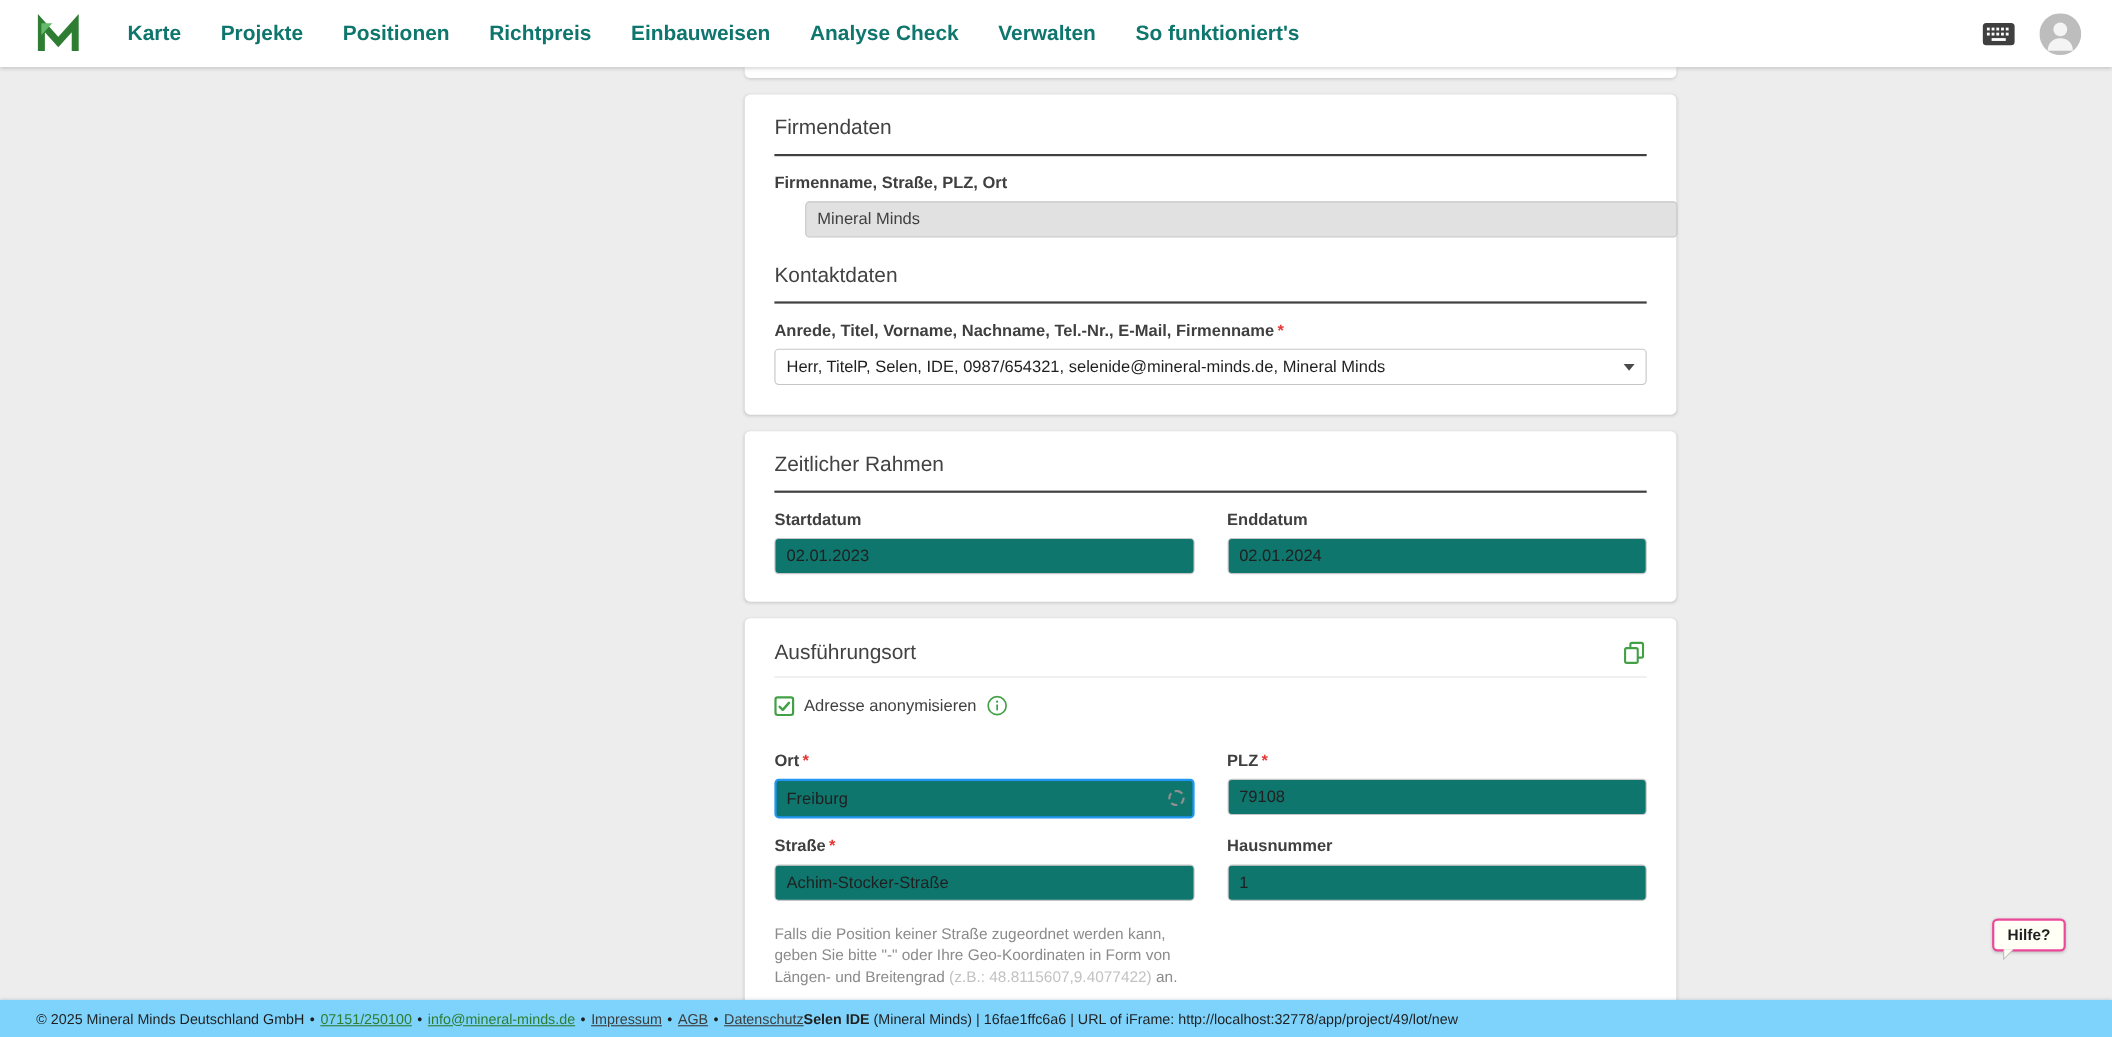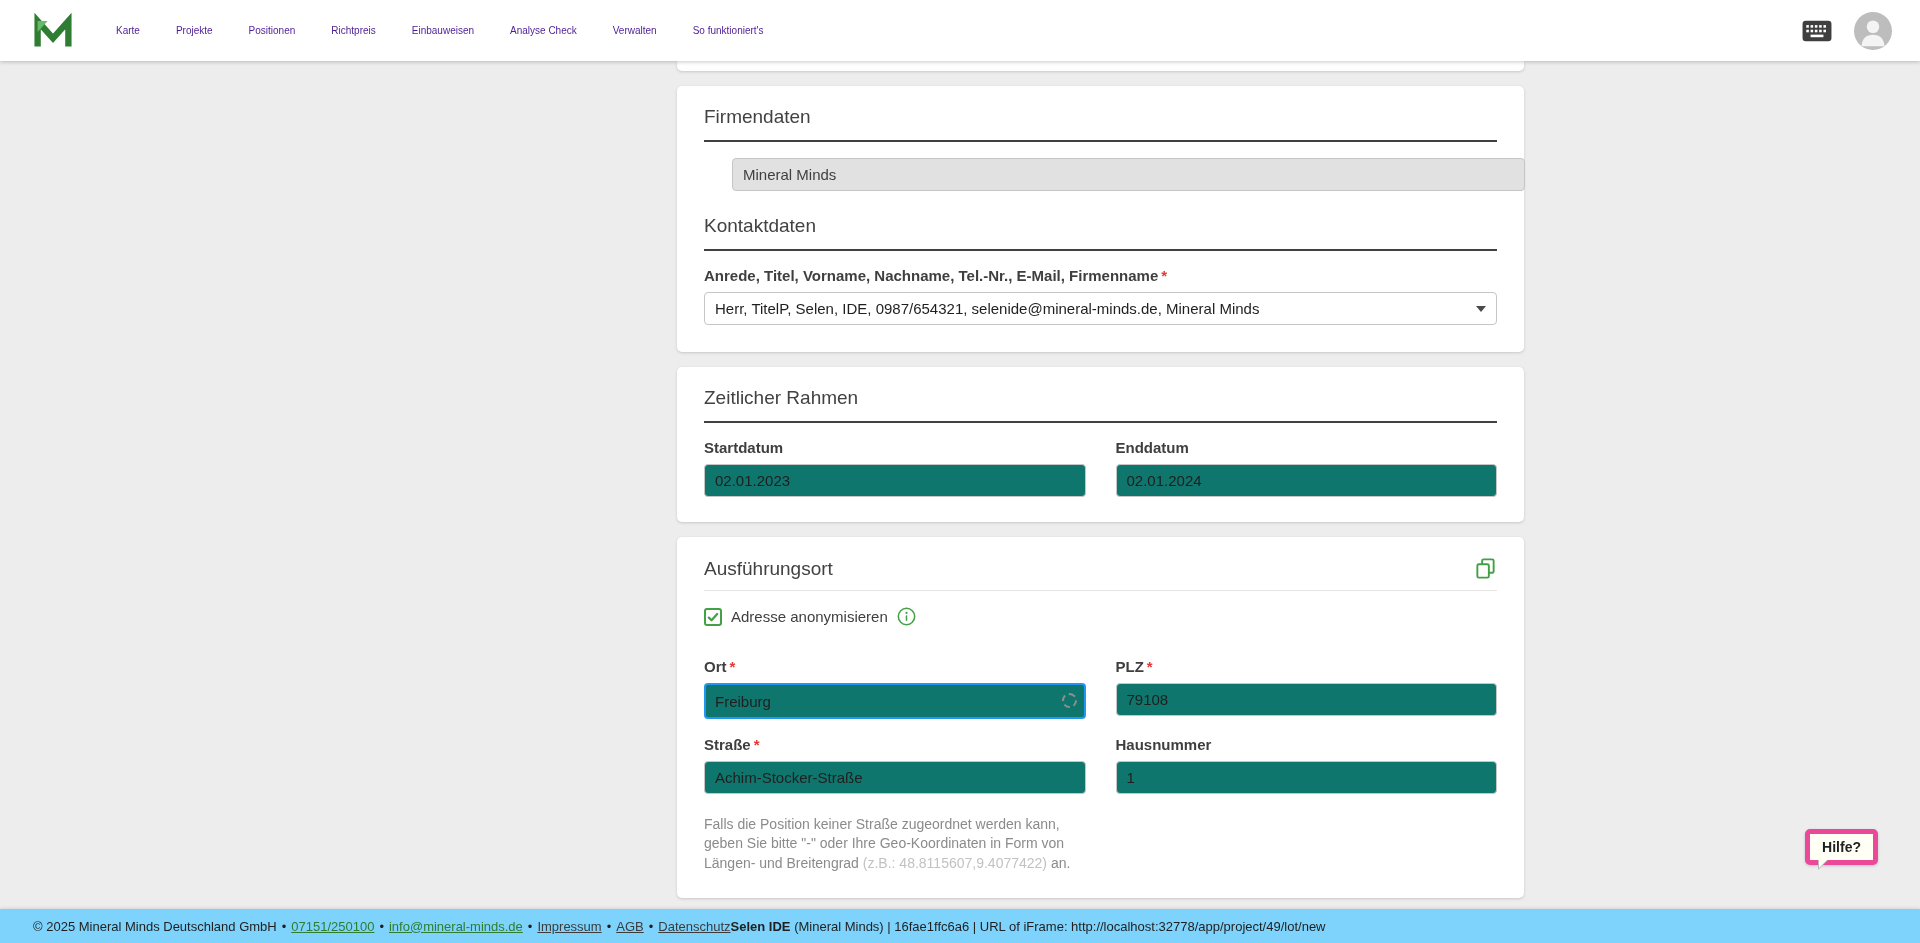--- a/index.html
+++ b/index.html
@@ -18,21 +18,21 @@
     height:61px; flex:0 0 auto;
     background:#ffffff;
     box-shadow:0 1px 4px rgba(0,0,0,.22);
     display:flex; align-items:center;
     padding:0 28px 0 32px;
     position:relative; z-index:20;
   }
   .logo { display:flex; align-items:center; margin-right:42px; cursor:pointer; text-decoration:none; }
   .nav { display:flex; align-items:center; gap:36px; }
   .nav-item {
-    font-size:10px; font-weight:400; color:#4c1d95;
+    font-size:19px; font-weight:700; color:#0f766e;
     text-decoration:none; cursor:pointer; white-space:nowrap;
   }
   .nav-right { margin-left:auto; display:flex; align-items:center; gap:22px; }
   .icon-btn { background:none; border:none; cursor:pointer; display:flex; align-items:center; padding:0; }
   .avatar-btn { background:none; border:none; cursor:pointer; padding:0; display:flex; border-radius:50%; }
 
   
   main { flex:1 1 auto; overflow:hidden; position:relative; }
   .content-col {
     width:847px; margin-left:677px; height:100%;
@@ -102,21 +102,21 @@
 
   .hint {
     grid-column:1; margin-top:4px;
     font-size:14px; line-height:1.38; color:#8b8b8b; max-width:382px;
   }
   .hint-example { color:#c2c2c2;margin-top:10px; }
 
   
   .help-btn {
     position:fixed; right:42px; bottom:78px;
-    background:#fffff6; border:5px solid #ec4899; border-radius:5px;
+    background:#fffff6; border:2px solid #ec4899; border-radius:5px;
     padding:5px 12px; font-family:inherit;
     font-size:14px; font-weight:700; color:#1f1f1f;
     cursor:pointer; box-shadow:0 1px 3px rgba(0,0,0,.18); z-index:30;
   }
   .help-btn::before {
     content:""; position:absolute; left:8px; bottom:-10px;
     width:0; height:0; border-top:10px solid #b9b9b9; border-right:10px solid transparent;
   }
   .help-btn::after {
     content:""; position:absolute; left:9px; bottom:-8px;
@@ -188,20 +188,23 @@
 </header>
 
 <main>
   <div class="content-col">
 
     <div class="card sliver-top"></div>
 
     <section class="card card-body">
       <h2 class="section-title bordered">Firmendaten</h2>
       <div class="field">
+        <label class="label">
+          <span>Firmenname, Straße, PLZ, Ort</span>
+        </label>
         <input class="input input-disabled" disabled="" value="Mineral Minds" style="">
       </div>
       <h2 class="section-title bordered mt">Kontaktdaten</h2>
       <div class="field">
         <label class="label">
           <span>Anrede, Titel, Vorname, Nachname, Tel.-Nr., E-Mail, Firmenname</span><span class="req">*</span>
         </label>
         <div class="select">
           <span class="select-value">Herr, TitelP, Selen, IDE, 0987/654321, selenide@mineral-minds.de, Mineral Minds</span>
           <span class="caret"></span>

